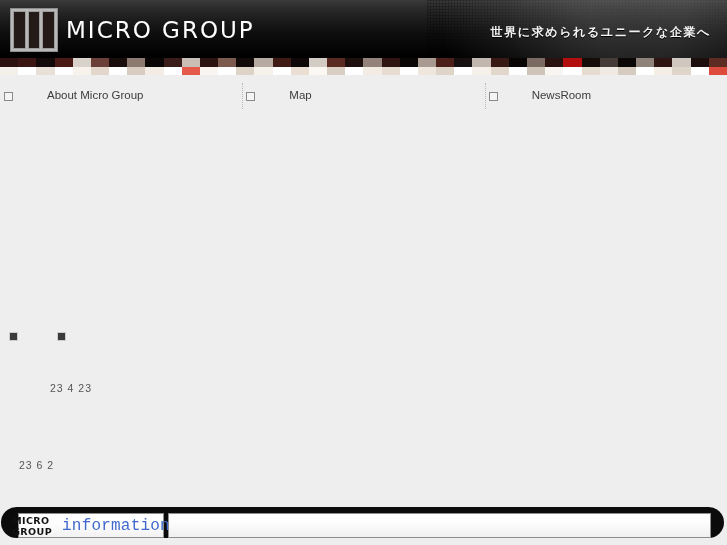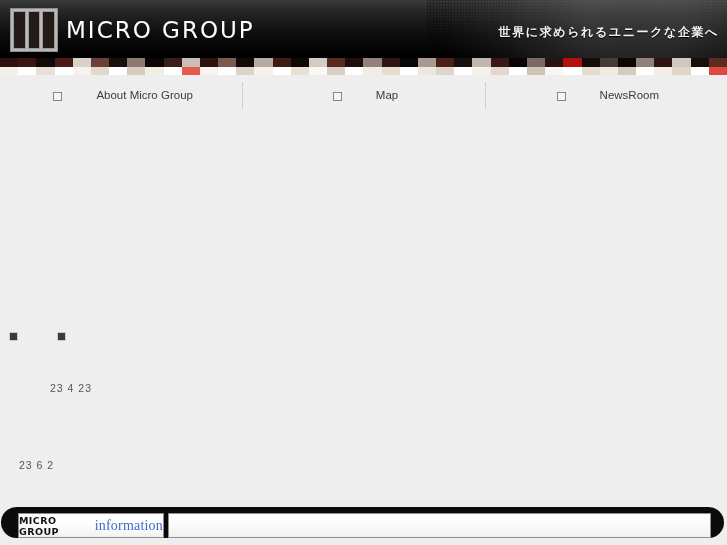--- a/index.html
+++ b/index.html
@@ -73,21 +73,21 @@
     color: #ffffff;
     font-size: 23px;
     letter-spacing: 2.0px;
     font-weight: 500;
     font-family: "DejaVu Sans", "Liberation Sans", sans-serif;
     white-space: nowrap;
   }
 
   .tagline {
     position: absolute;
-    right: 8px; top: 24px;
+    right: 16px; top: 24px;
     color: #f2f2f2;
     font-size: 12px;
     letter-spacing: 1.6px;
     font-weight: bold;
     font-family: "DejaVu Serif", "Liberation Serif", serif;
     white-space: nowrap;
     text-shadow: 0 1px 0 #000;
   }
 
   
@@ -117,21 +117,21 @@
     width: 727px;
     height: 42px;
     display: flex;
     align-items: center;
     background: #eeeeee;
   }
   .nav-item {
     flex: 1 1 0;
     display: flex;
     align-items: center;
-    justify-content: center;
+    justify-content: flex-start;
     padding-left: 4px;
     box-sizing: border-box;
     height: 26px;
     position: relative;
     color: #3c3c3c;
     font-size: 11.5px;
     cursor: pointer;
     white-space: nowrap;
     gap: 28px;
   }
@@ -219,23 +219,23 @@
   }
   .info-tab-brand {
     color: #111111;
     font-size: 9.5px;
     font-weight: bold;
     letter-spacing: 0.4px;
     font-family: "DejaVu Sans", "Liberation Sans", sans-serif;
   }
   .info-tab-word {
     color: #4169cd;
-    font-size: 14px;
+    font-size: 16px;
     letter-spacing: 0.2px;
-    font-family: Liberation Serif, serif;
+    font-family: Liberation Mono, monospace;
   }
   .info-panel {
     flex: 1 1 auto;
     background: linear-gradient(to bottom, #ffffff 0%, #fcfcfc 40%, #f0f0f0 100%);
     border: 1px solid #8e8e8e;
     box-sizing: border-box;
   }
 </style>
 </head>
 <body>

